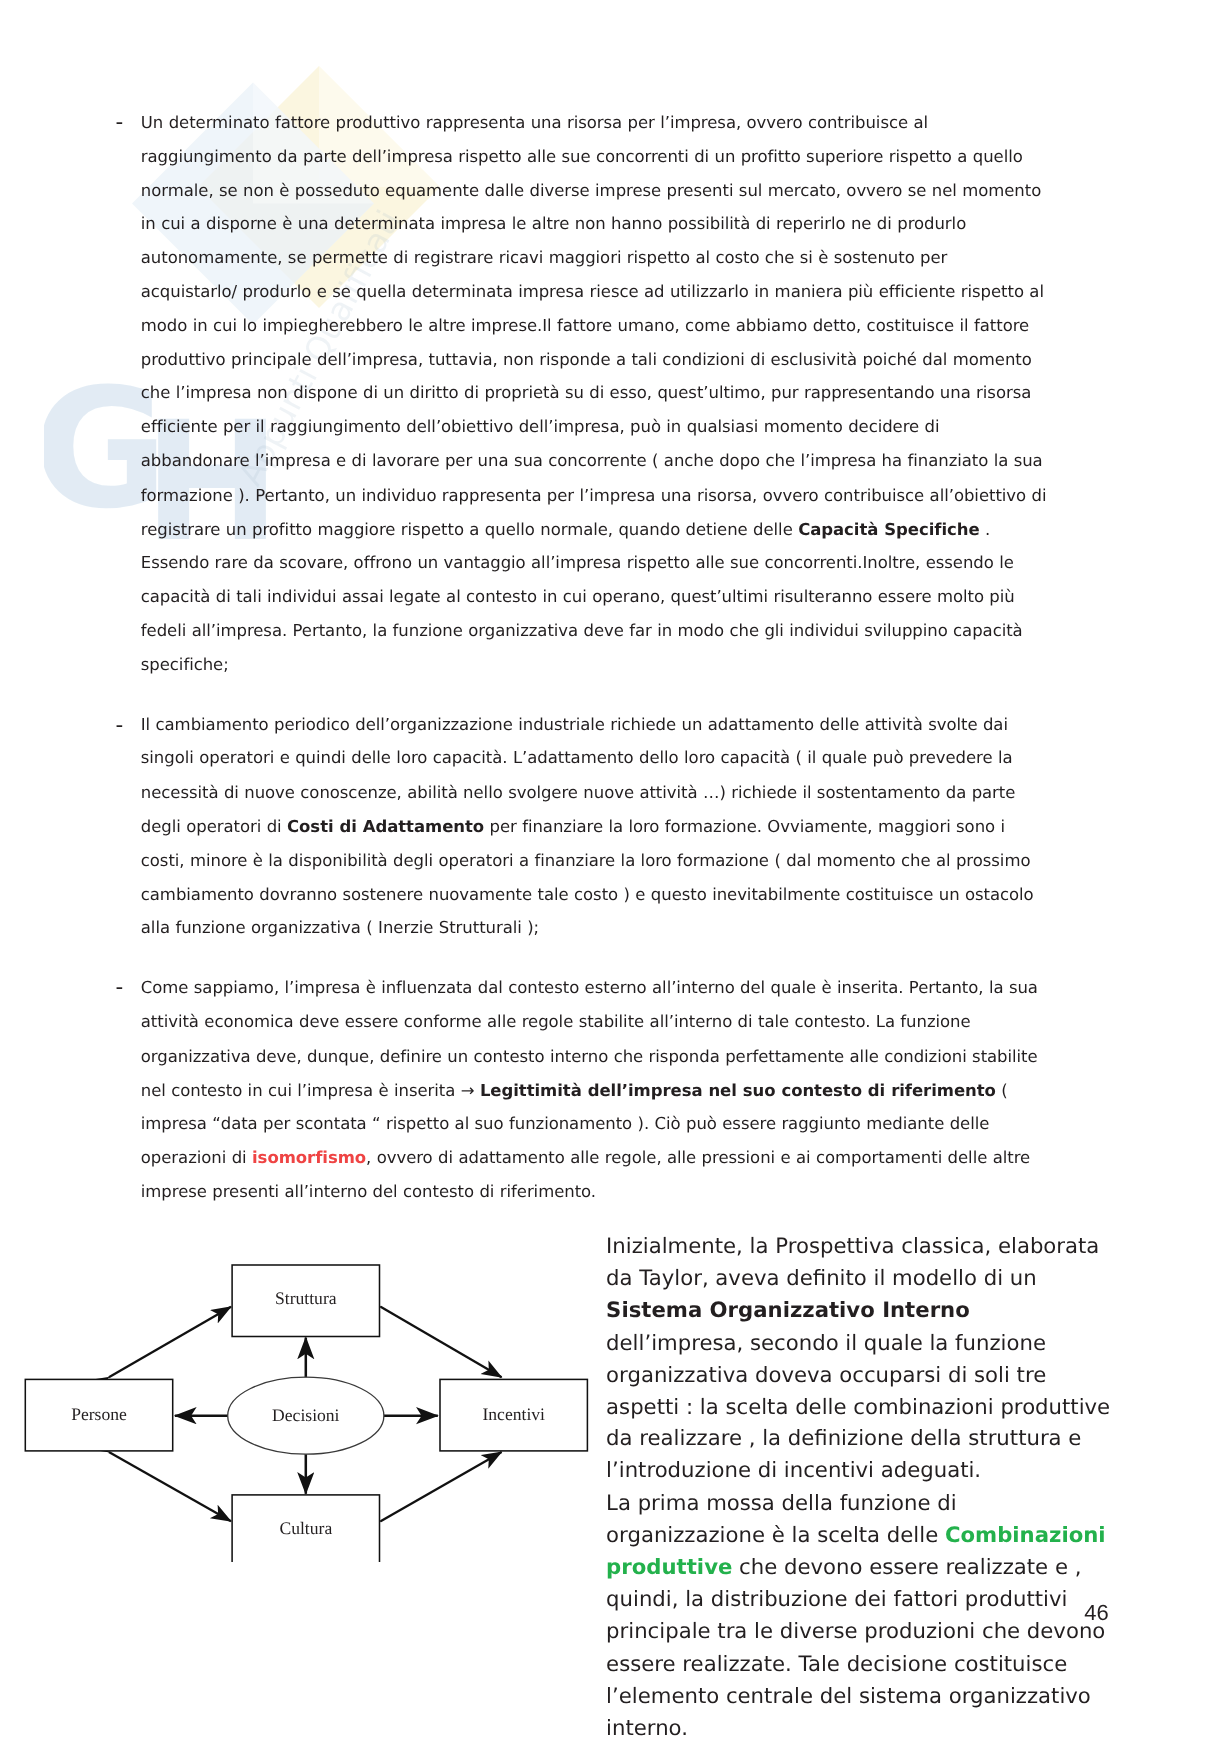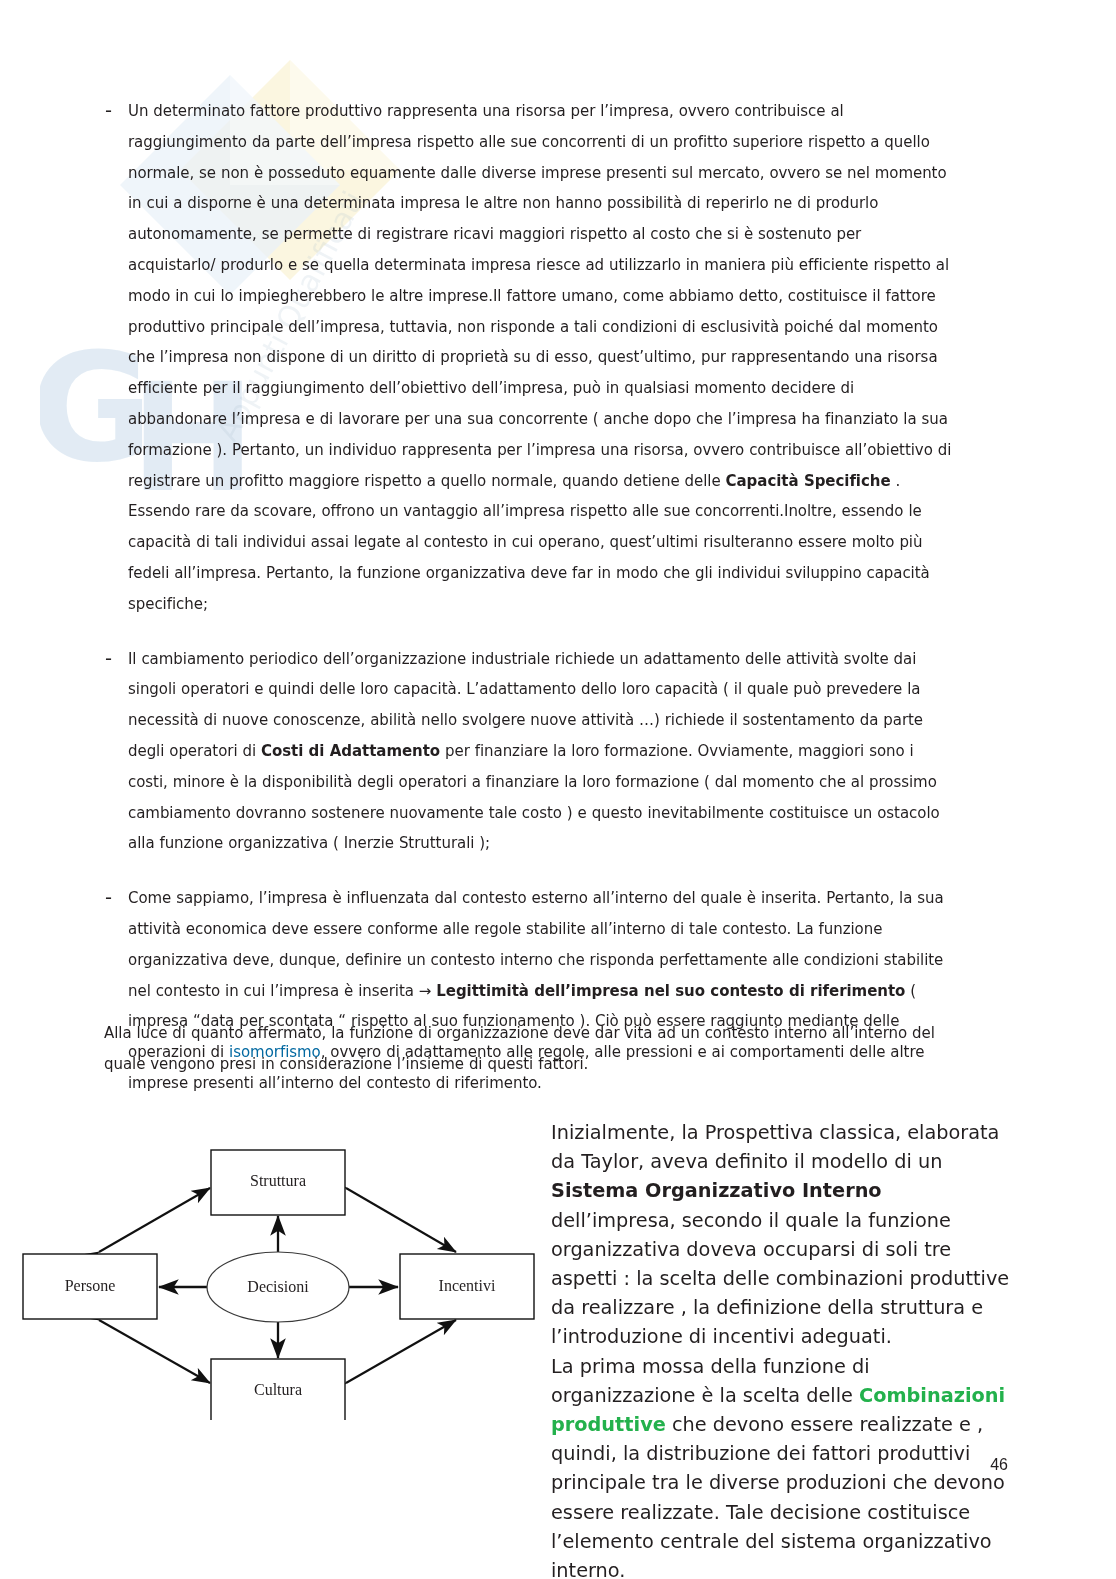--- a/index.html
+++ b/index.html
@@ -70,21 +70,21 @@
   }
 
   .plain {
     position: absolute;
     left: 104px;
     top: 1018px;
     width: 862px;
   }
 
   b.bld { font-weight: bold; }
-  span.grn { color: #0369a1; }
+  span.grn { color: #ef4444; font-weight: bold; }
   span.grnb { color: #23b14c; font-weight: bold; }
 
   
   .rightcol {
     position: absolute;
     left: 551px;
     top: 1094px;
     width: 460px;
     margin-top: 24px;
   }
@@ -109,21 +109,21 @@
     font-family: "Liberation Serif", serif;
     font-size: 16px;
     fill: #231f20;
   }
 
   
   .pageno {
     position: absolute;
     right: 108px;
     top: 1456px;
-    font-size: 16px;
+    font-size: 20px;
     color: #231f20;
     font-family: "Liberation Sans", sans-serif;
     z-index: 2;
   }
 </style>
 </head>
 <body>
 
 <div class="page">
 
@@ -159,23 +159,20 @@
         <p><span>Il cambiamento periodico dell’organizzazione industriale richiede un adattamento delle attività svolte dai singoli operatori e quindi delle loro capacità. L’adattamento dello loro capacità ( il quale può prevedere la necessità di nuove conoscenze, abilità nello svolgere nuove attività …) richiede il sostentamento da parte degli operatori di </span><b class="bld">Costi di Adattamento</b><span> per finanziare la loro formazione. Ovviamente, maggiori sono i costi, minore è la disponibilità degli operatori a finanziare la loro formazione ( dal momento che al prossimo cambiamento dovranno sostenere nuovamente tale costo )  e questo inevitabilmente costituisce un ostacolo alla funzione organizzativa ( Inerzie Strutturali );</span></p>
       </div>
 
       <div class="bullet" style="margin-top:24px;">
         <span class="dash">-</span>
         <p><span>Come sappiamo, l’impresa è influenzata dal contesto esterno all’interno del quale è inserita. Pertanto, la sua attività economica deve essere conforme alle regole stabilite all’interno di tale contesto. La funzione organizzativa deve, dunque, definire un contesto interno che risponda perfettamente alle condizioni stabilite nel contesto in cui l’impresa è inserita  →  </span><b class="bld">Legittimità dell’impresa nel suo contesto di riferimento</b><span> ( impresa “data per scontata “ rispetto al suo funzionamento ). Ciò può essere raggiunto mediante delle operazioni di </span><span class="grn">isomorfismo</span><span>, ovvero di adattamento alle regole, alle pressioni e ai comportamenti delle altre imprese presenti all’interno del contesto di riferimento.</span></p>
       </div>
 
     </div>
 
-    <div class="plain">
-      <p>Alla luce di quanto affermato, la funzione di organizzazione deve dar vita ad un contesto interno all’interno del quale vengono presi in considerazione l’insieme di questi fattori.</p>
-    </div>
 
     <div class="rightcol">
       <p><span>Inizialmente, la Prospettiva classica, elaborata da Taylor, aveva definito il modello di un </span><b class="bld">Sistema Organizzativo Interno</b><span> dell’impresa, secondo il quale la funzione organizzativa doveva occuparsi di soli tre aspetti : la scelta delle combinazioni produttive da realizzare , la definizione della  struttura e l’introduzione di incentivi adeguati.</span></p>
       <p><span>La prima mossa della funzione di organizzazione è la scelta delle </span><span class="grnb">Combinazioni produttive</span><span> che devono essere realizzate e , quindi, la distribuzione dei fattori produttivi principale tra le diverse produzioni che devono essere realizzate.  Tale decisione costituisce l’elemento centrale del sistema organizzativo interno.</span></p>
     </div>
 
     <div class="pageno">46</div>
 
   </div>
 

